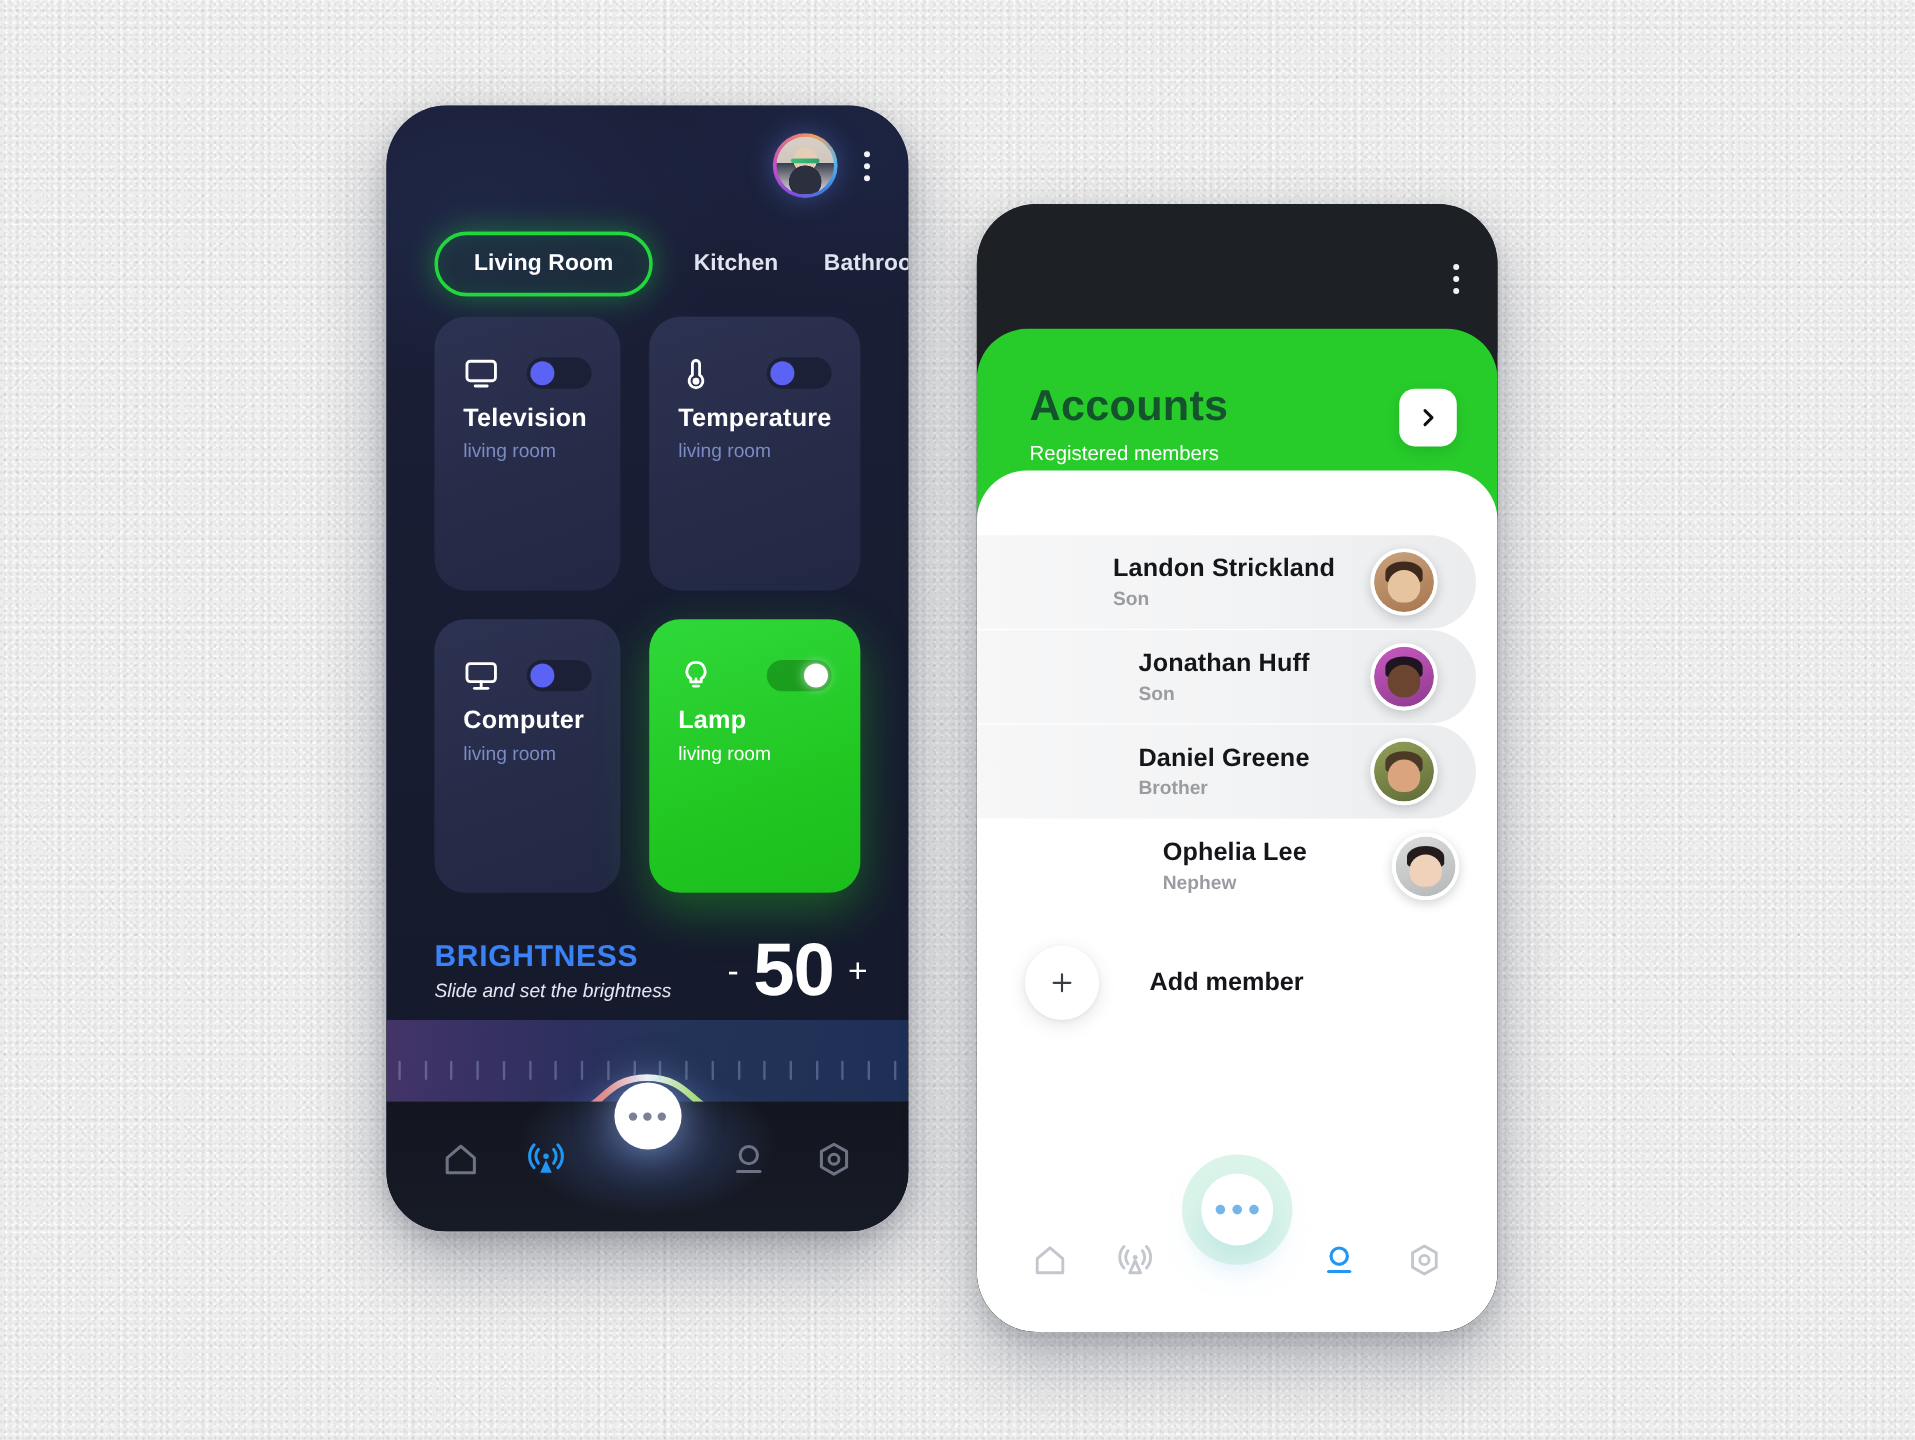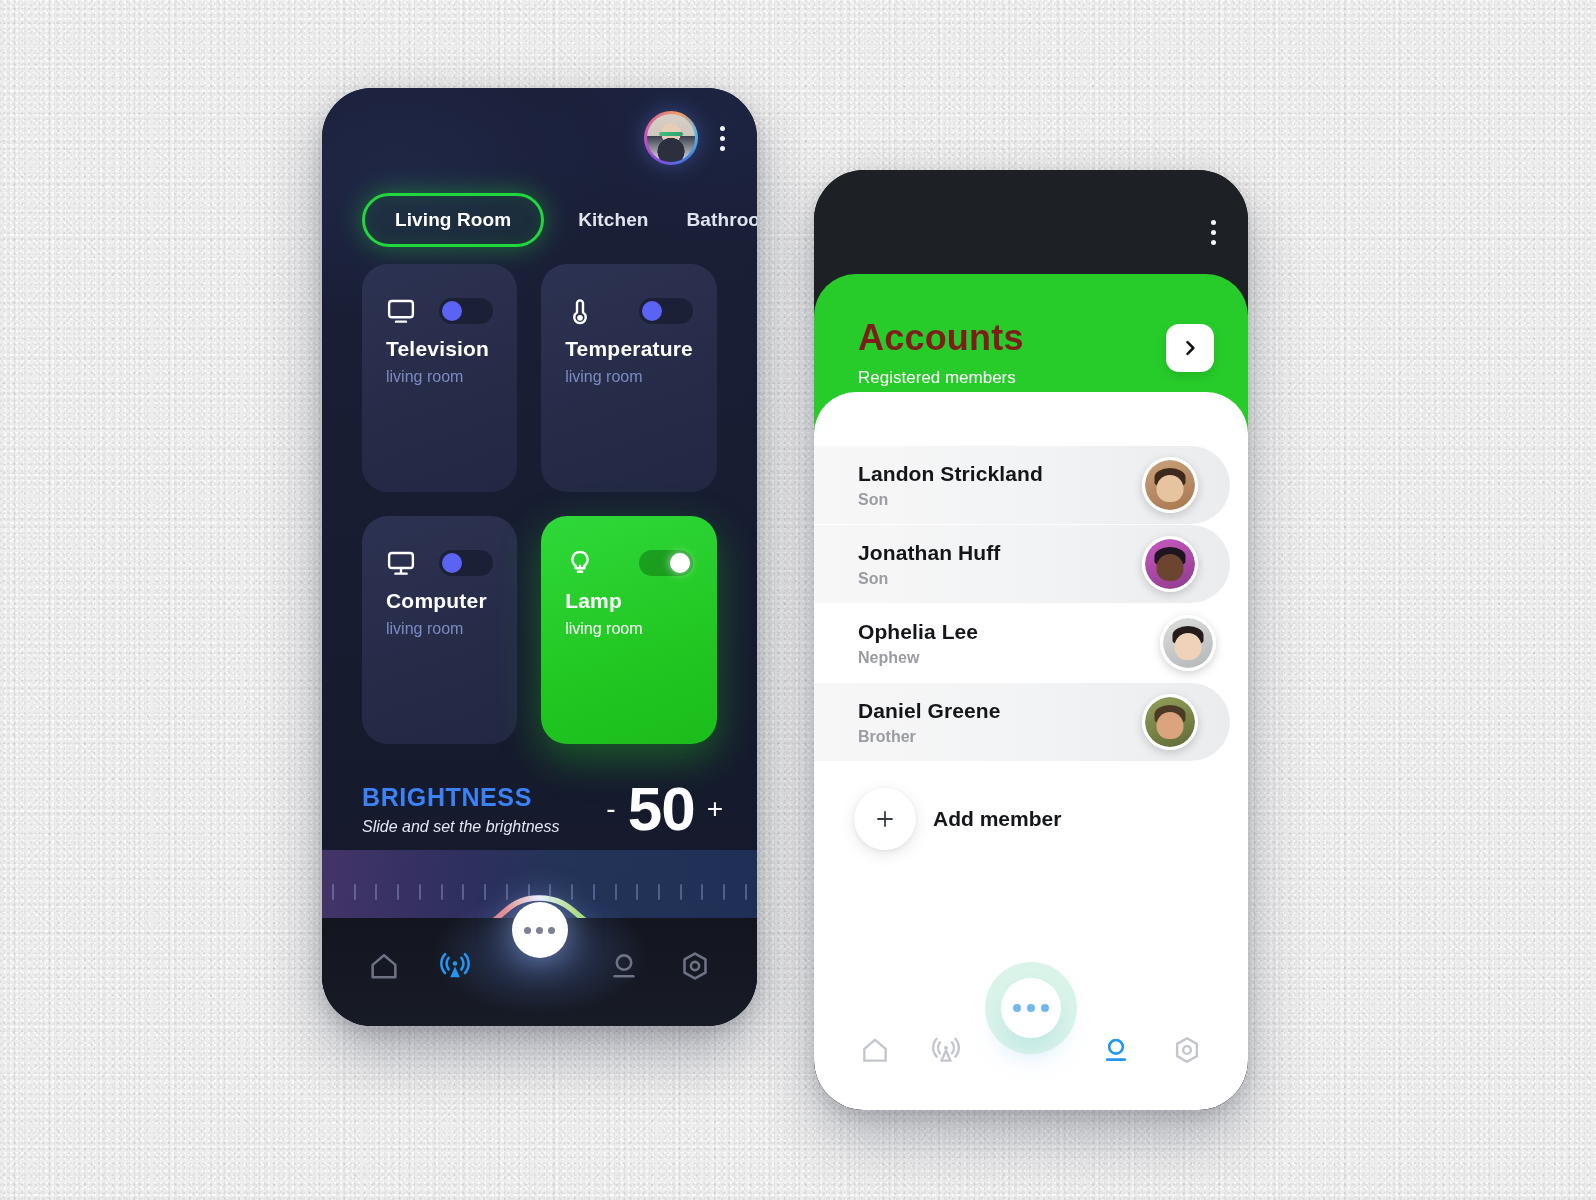--- a/index.html
+++ b/index.html
@@ -213,21 +213,21 @@
     display: flex; align-items: center; justify-content: flex-end;
     padding-right: 28px; box-sizing: border-box;
   }
   .l-head {
     position: absolute; left: 0; right: 0; top: 104px; height: 180px;
     background: #27cc2b;
     border-radius: 42px 42px 0 0;
     padding: 46px 34px 0 44px; box-sizing: border-box;
     display: flex; align-items: flex-start; justify-content: space-between;
   }
-  .l-title { font-size: 36px; font-weight: bold; color: #7f1d1d; letter-spacing: .2px; line-height: 1; }
+  .l-title { font-size: 36px; font-weight: bold; color: #14532d; letter-spacing: .2px; line-height: 1; }
   .l-subtitle { margin-top: 12px; font-size: 17px; color: #ffffff; }
   .l-next {
     width: 48px; height: 48px; border-radius: 13px;
     background: #ffffff;
     display: flex; align-items: center; justify-content: center;
     cursor: pointer; margin-top: 4px;
     box-shadow: 0 4px 12px rgba(0,0,0,.12);
   }
   .l-next svg { width: 20px; height: 20px; color: #111; display: block; }
 
@@ -238,21 +238,21 @@
     padding: 38px 0 0 0;
   }
   .l-sheet-title {
     font-size: 23px; font-weight: bold; color: #14161a;
     padding-left: 44px; letter-spacing: .1px;
   }
   .member-list { margin-top: 16px; }
   .member-row {
     position: relative;
     height: 78px; margin-bottom: 1px;
-    display: flex; align-items: center; justify-content: flex-start;
+    display: flex; align-items: center; justify-content: center;
     padding: 0 48px 0 44px; box-sizing: border-box;
     cursor: pointer;
   }
   .member-row.shaded {
     background: linear-gradient(90deg, #f7f7f8 0%, #f2f3f4 55%, #ebecee 100%);
     border-radius: 0 40px 40px 0;
     margin-right: 18px;
   }
   .m-name { font-size: 21px; font-weight: bold; color: #14161a; letter-spacing: .1px; }
   .m-rel { margin-top: 5px; font-size: 16px; color: #9a9ca1; font-weight: bold; }
@@ -276,21 +276,21 @@
   }
   .m-avatar .hair {
     position: absolute; left: 50%; top: 16%;
     transform: translateX(-50%);
     width: 62%; height: 36%;
     border-radius: 50% 50% 20% 20%;
     background: rgba(0,0,0,.38);
   }
 
   .add-row {
-    display: flex; align-items: center; gap: 17px;
+    display: flex; align-items: center; gap: 42px;
     padding: 26px 0 0 40px;
     cursor: pointer;
   }
   .add-circle {
     width: 62px; height: 62px; border-radius: 50%;
     background: #ffffff;
     box-shadow: 0 4px 16px rgba(0,0,0,.10), 0 1px 4px rgba(0,0,0,.06);
     display: flex; align-items: center; justify-content: center;
     flex: none;
   }
@@ -559,42 +559,42 @@
             <div class="m-rel">Son</div>
           </div>
           <div class="m-avatar">
             <div class="face" style="background:linear-gradient(160deg,#c85ac0,#8e3a8e);">
               <div class="hair" style="background:#1e1520;"></div>
               <div class="head" style="background:#6b4530;"></div>
             </div>
           </div>
         </div>
 
+        <div class="member-row shaded">
+          <div>
+            <div class="m-name">Daniel Greene</div>
+            <div class="m-rel">Brother</div>
+          </div>
+          <div class="m-avatar">
+            <div class="face" style="background:linear-gradient(160deg,#93a05a,#5f6b36);">
+              <div class="hair" style="background:#4a3a26;"></div>
+              <div class="head" style="background:#d9a47e;"></div>
+            </div>
+          </div>
+        </div>
+
         <div class="member-row">
           <div>
             <div class="m-name">Ophelia Lee</div>
             <div class="m-rel">Nephew</div>
           </div>
           <div class="m-avatar">
             <div class="face" style="background:linear-gradient(160deg,#dcdedc,#b4b7b8);">
               <div class="hair" style="background:#241c1a;"></div>
               <div class="head" style="background:#f0d2bb;"></div>
-            </div>
-          </div>
-        </div>
-
-        <div class="member-row shaded">
-          <div>
-            <div class="m-name">Daniel Greene</div>
-            <div class="m-rel">Brother</div>
-          </div>
-          <div class="m-avatar">
-            <div class="face" style="background:linear-gradient(160deg,#93a05a,#5f6b36);">
-              <div class="hair" style="background:#4a3a26;"></div>
-              <div class="head" style="background:#d9a47e;"></div>
             </div>
           </div>
         </div>
 
       </div>
 
       <div class="add-row">
         <div class="add-circle">
           <svg viewBox="0 0 24 24" fill="none" stroke="currentColor" stroke-width="1.8" stroke-linecap="round">
             <line x1="12" y1="5" x2="12" y2="19"></line>

